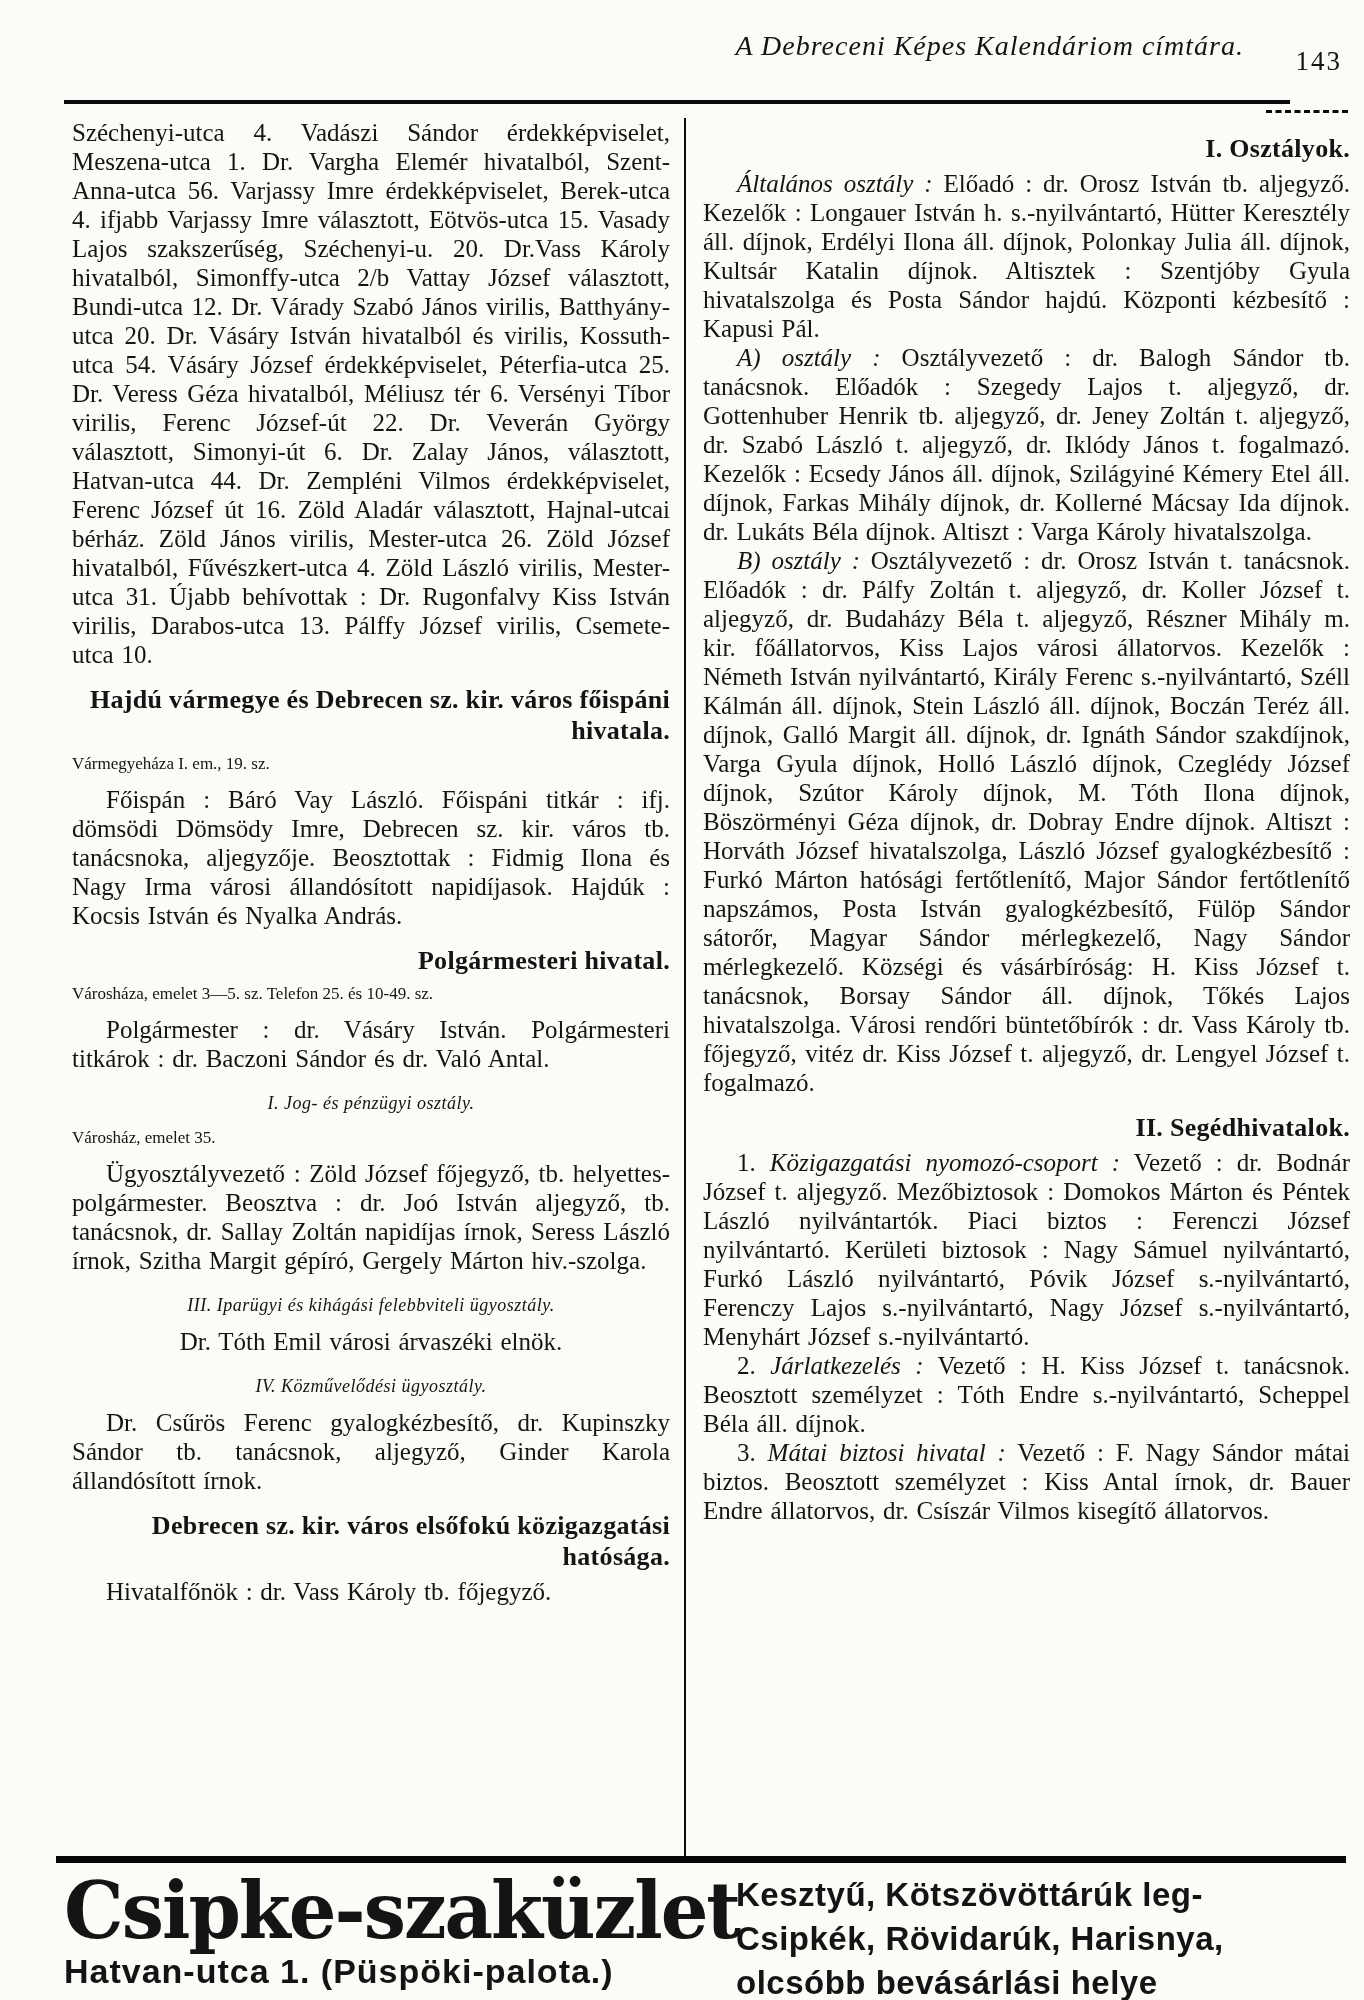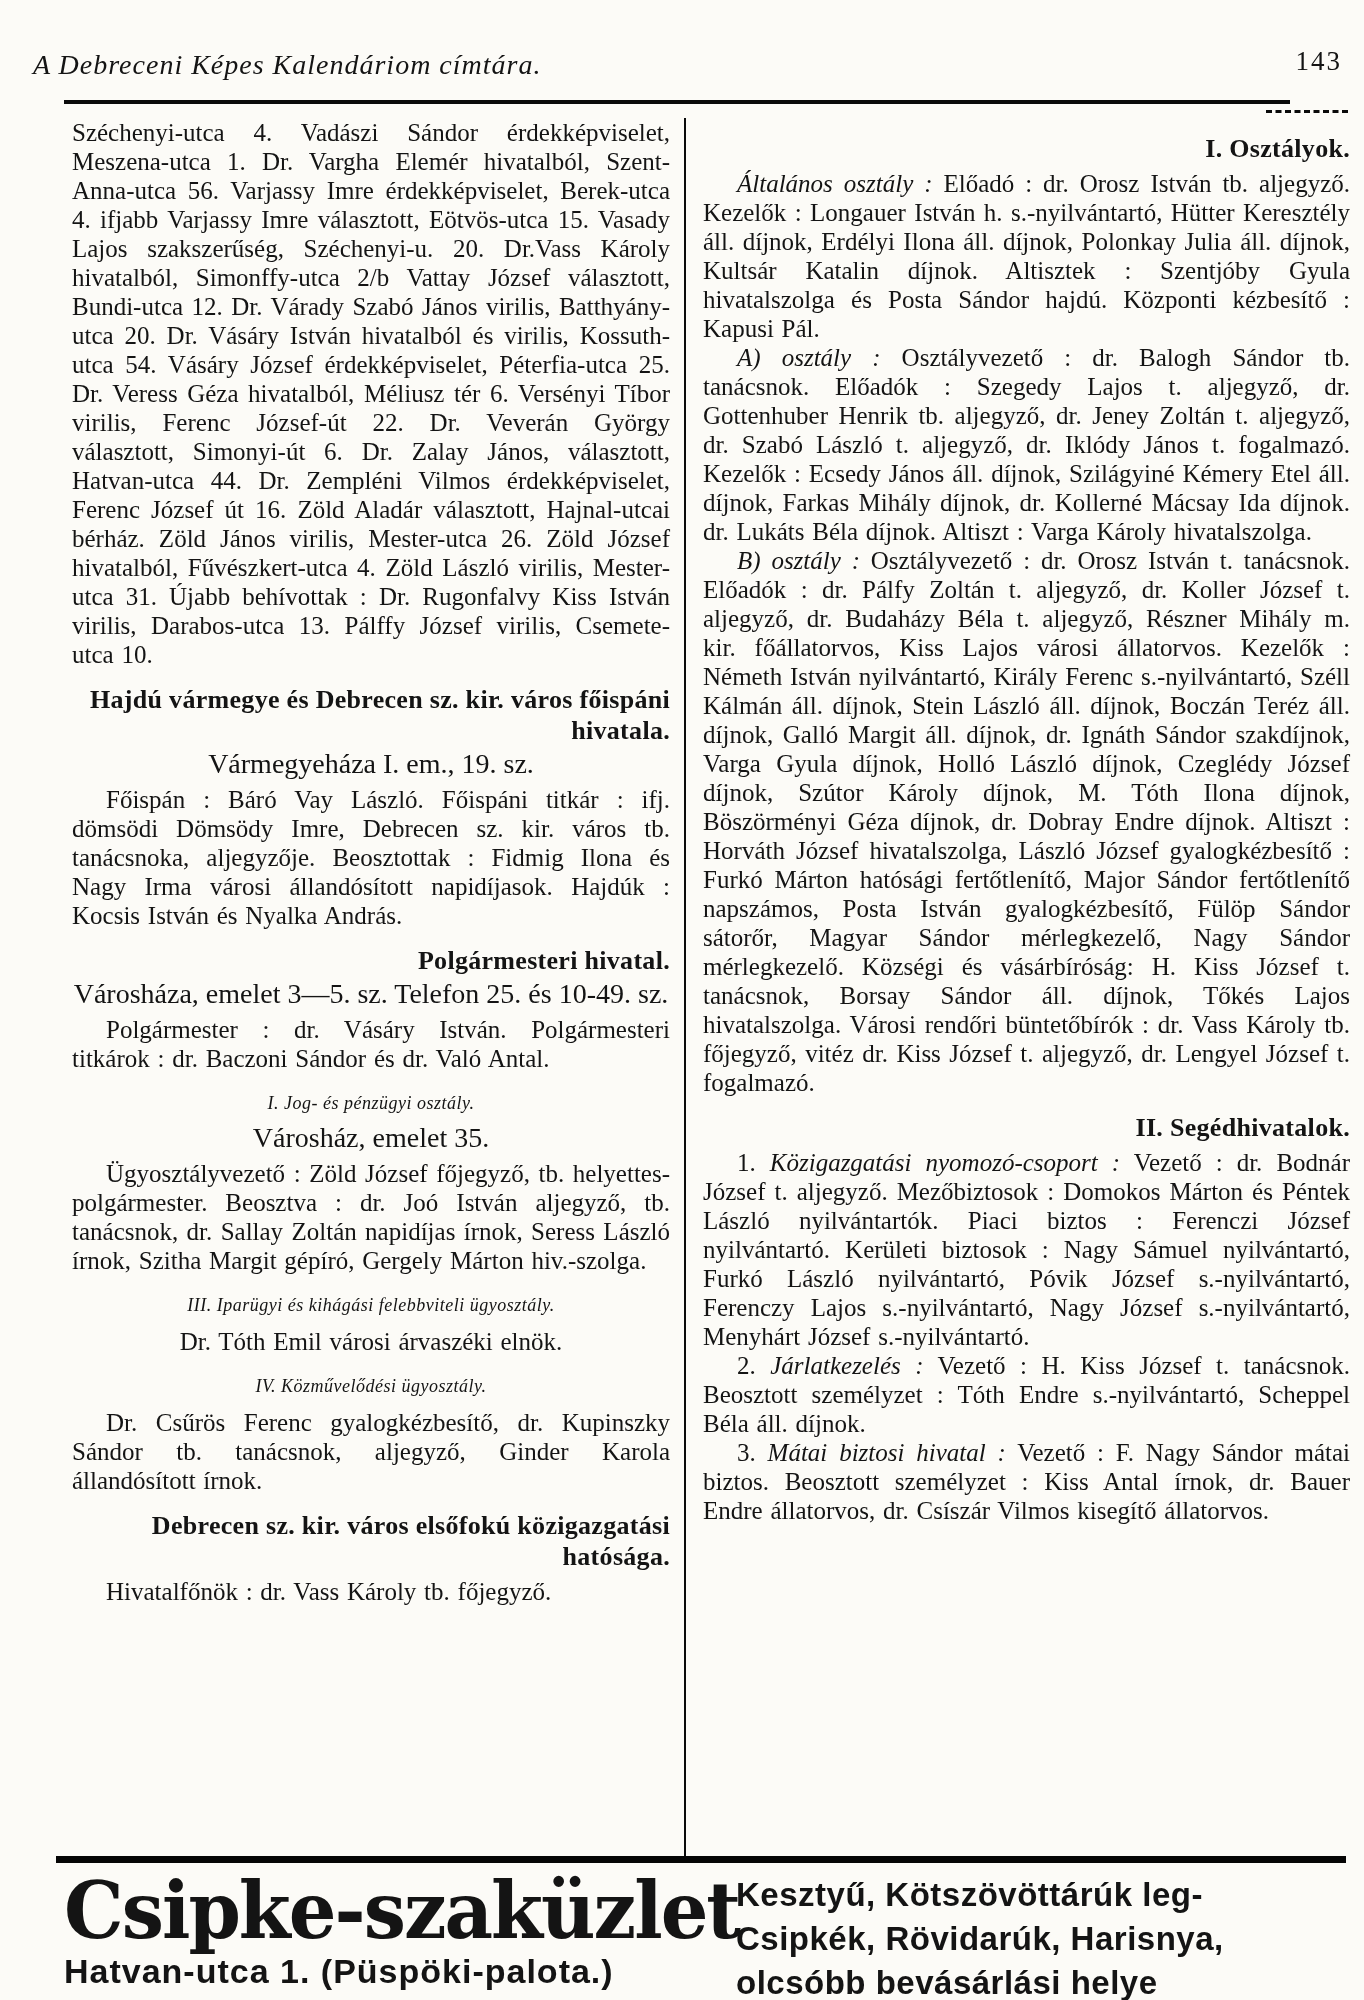--- a/index.html
+++ b/index.html
@@ -4,22 +4,22 @@
 <style>
   html,body { margin:0; padding:0; background:#e8e6e0; }
   .page {
     position:relative; width:1364px; height:2000px; margin:0 auto;
     background:#fcfbf7; color:#141414; overflow:hidden;
     font-family:"Liberation Serif", serif;
   }
   
   .runhead { position:relative; height:96px; }
   .runtitle {
-    position:absolute; left:0; right:120px; top:49px;
-    text-align:left; font-style:italic; font-size:28px; letter-spacing:1px;margin-left:33px;
+    position:absolute; left:0; right:120px; top:30px;
+    text-align:right; font-style:italic; font-size:28px; letter-spacing:1px;
   }
   .pageno { position:absolute; right:22px; top:46px; font-size:27px; letter-spacing:2px; }
   .headrule { position:absolute; left:64px; right:74px; top:100px; border-top:4px solid #0a0a0a; }
   .pagenodash { position:absolute; right:16px; top:110px; width:82px; border-top:3px dashed #0a0a0a; }
   
   .cols { position:absolute; left:0; right:0; top:118px; height:1740px; display:flex; padding:0 14px 0 72px; box-sizing:border-box; }
   .colL { width:598px; flex:none; }
   .vdiv { flex:none; width:2px; background:#0a0a0a; margin-left:14px; }
   .colR { flex:1; padding-left:17px; min-width:0; }
   p.body {
@@ -28,21 +28,21 @@
   }
   p.indent { text-indent:34px; }
   h2.bh {
     margin:15px 0 5px; font-size:26px; line-height:31px; font-weight:bold;
     text-align:right; letter-spacing:0.3px;
   }
   h3.ih {
     margin:15px 0 7px; font-size:18px; line-height:30px; font-weight:normal;
     font-style:italic; text-align:center; letter-spacing:0.5px;
   }
-  .sub { font-size:28px; line-height:26px; text-align:center; margin:0 0 8px; }
+  .sub { font-size:17px; line-height:26px; text-align:left; margin:0 0 8px; }
   p.centerline { text-align:center; text-indent:0; }
   .ilead { font-style:italic; }
   
   .ad {
     position:absolute; left:0; right:0; top:1856px; bottom:0;
     background:#fcfbf7; z-index:2; padding:0 16px 0 58px; box-sizing:border-box;
   }
   .adrule { border-top:7px solid #050505; margin:0 2px 8px -2px; }
   .adrow { display:flex; align-items:flex-start; }
   .adleft { width:648px; flex:none;margin-left:6px; }

